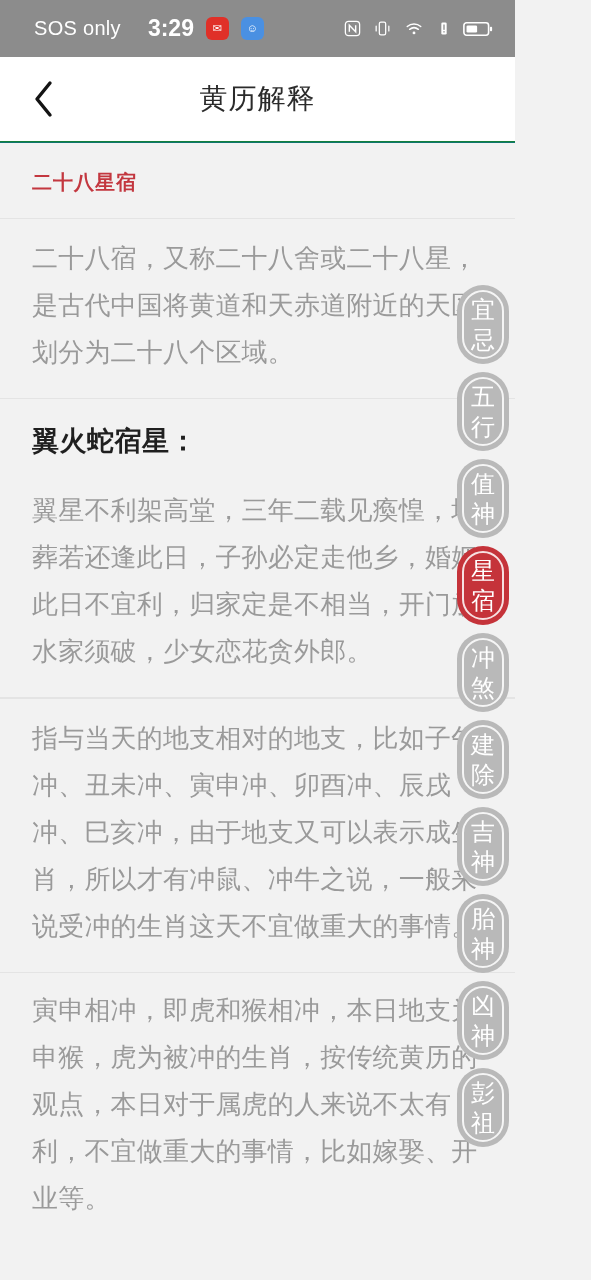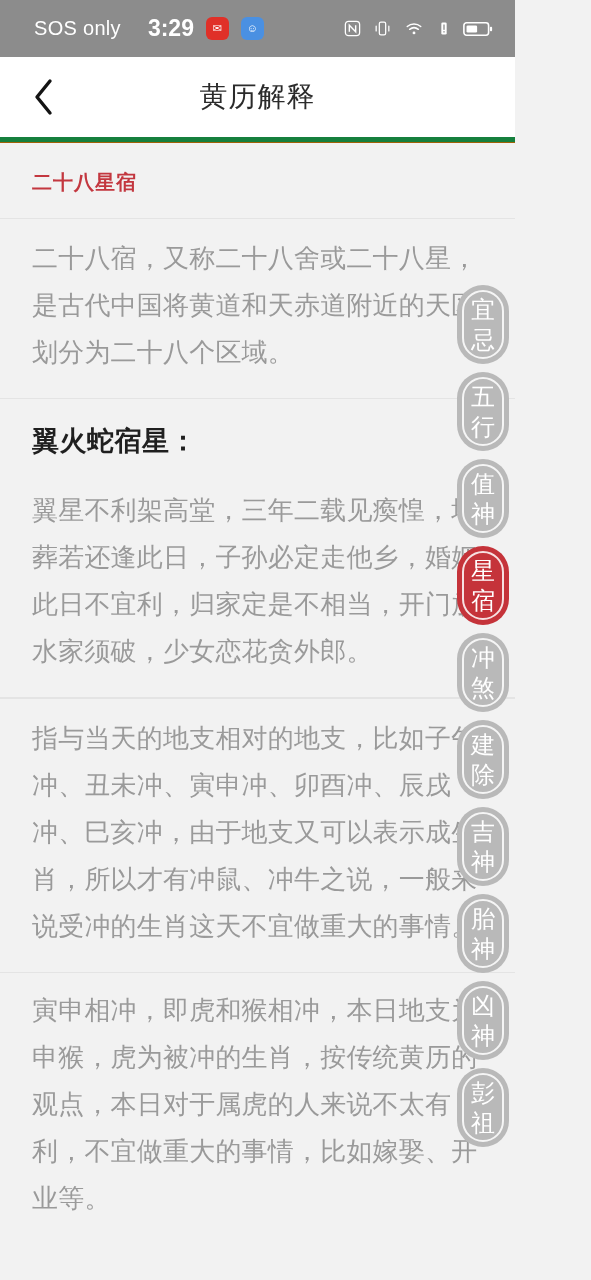--- a/index.html
+++ b/index.html
@@ -3,21 +3,21 @@
 <meta charset="utf-8">
 <style>
   * { margin:0; padding:0; box-sizing:border-box; }
   html, body {
     width:591px; height:1280px;
     font-family:"Liberation Sans","DejaVu Sans",sans-serif;
     background:#f2f2f2;
     overflow:hidden;
   }
 
-  .phone { position:relative; width:515px; height:1280px; background:#a16207; }
+  .phone { position:relative; width:515px; height:1280px; background:#0f766e; }
 
   
   .statusbar {
     height:57px; background:#8c8c8c; color:#ffffff;
     display:flex; align-items:center; justify-content:space-between;
     padding:0 22px 0 34px;
   }
   .sb-left { display:flex; align-items:center; gap:9px; }
   .sb-sos { font-size:20px; letter-spacing:.3px; }
   .sb-time { font-size:23px; font-weight:600; margin-left:18px; }
@@ -29,21 +29,21 @@
     position:absolute; inset:0; display:flex; align-items:center; justify-content:center;
     font-size:11px; color:#fff; line-height:1;
   }
   .sb-right { display:flex; align-items:center; gap:11px; }
   .sb-ico { display:flex; align-items:center; justify-content:center; color:#fff; }
 
   
   .titlebar {
     position:relative; height:85px; background:#ffffff;
     display:flex; align-items:center; justify-content:center;
-    border-bottom:5px solid #15803d;
+    border-bottom:1px solid #15803d;
   }
   .backbtn {
     position:absolute; left:18px; top:50%; transform:translateY(-50%);
     width:52px; height:52px; display:flex; align-items:center; justify-content:center;
     cursor:pointer;
   }
   .title { font-size:28px; color:#2b2b2b; letter-spacing:1px; }
 
   
   .content {

